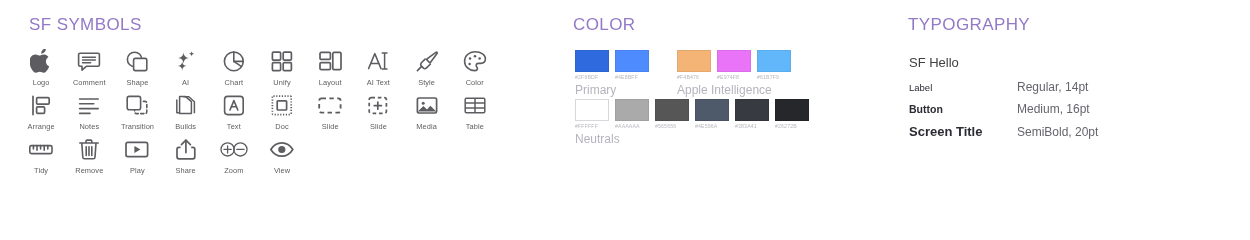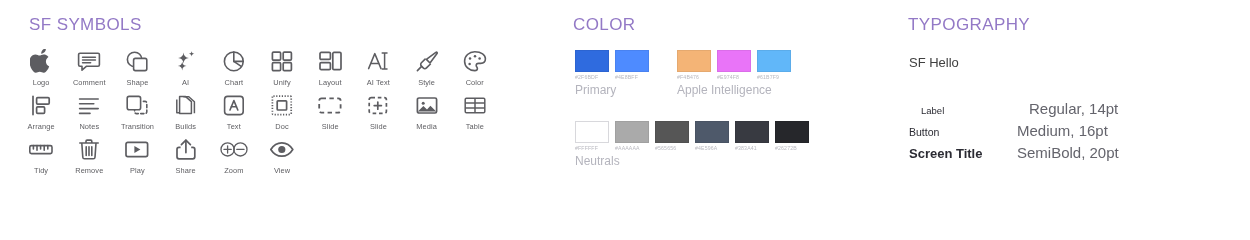--- a/index.html
+++ b/index.html
@@ -87,21 +87,21 @@
     white-space: nowrap;
     transform-origin: left top;
   }
   .group-label {
     margin-top: 3px;
     font-size: 12px;
     color: #b4b4bd;
     white-space: nowrap;
   }
   .gap-between-groups { width: 28px; }
-  .neutrals-row { margin-top: 24px; }
+  .neutrals-row { margin-top: 2px; }
 
   
   #typography-panel { position: absolute; left: 900px; top: 0; width: 350px; height: 198px; }
   #typography-panel .section-title { left: 8px; top: 15px; }
 
   .type-area { position: absolute; left: 9px; top: 55px; width: 330px; }
   .type-family {
     font-size: 13px;
     color: #404040;
     margin-bottom: 10px;
@@ -110,28 +110,27 @@
   .type-row {
     display: flex;
     align-items: baseline;
     height: 22px;
   }
   .type-sample {
     width: 108px;
     color: #2b2b33;
     white-space: nowrap;
   }
-  .type-sample.r-label  { font-size: 9.5px;  font-weight: 400; margin-left: 12px; }
-  .type-sample.r-button { font-size: 10.5px; font-weight: 400; }
+  .type-sample.r-label  { font-size: 9.5px;  font-weight: 400; }
+  .type-sample.r-button { font-size: 10.5px; font-weight: 700; }
   .type-sample.r-title  { font-size: 13px;   font-weight: 700; }
   .type-spec {
-    font-size: 15px;
+    font-size: 12px;
     color: #64646c;
     white-space: nowrap;
-    margin-top: 20px;
   }
 </style>
 </head>
 <body>
 
 <div class="board">
 
   <div id="sf-symbols-panel">
     <div class="section-title">SF SYMBOLS</div>
     <div class="icon-grid">

